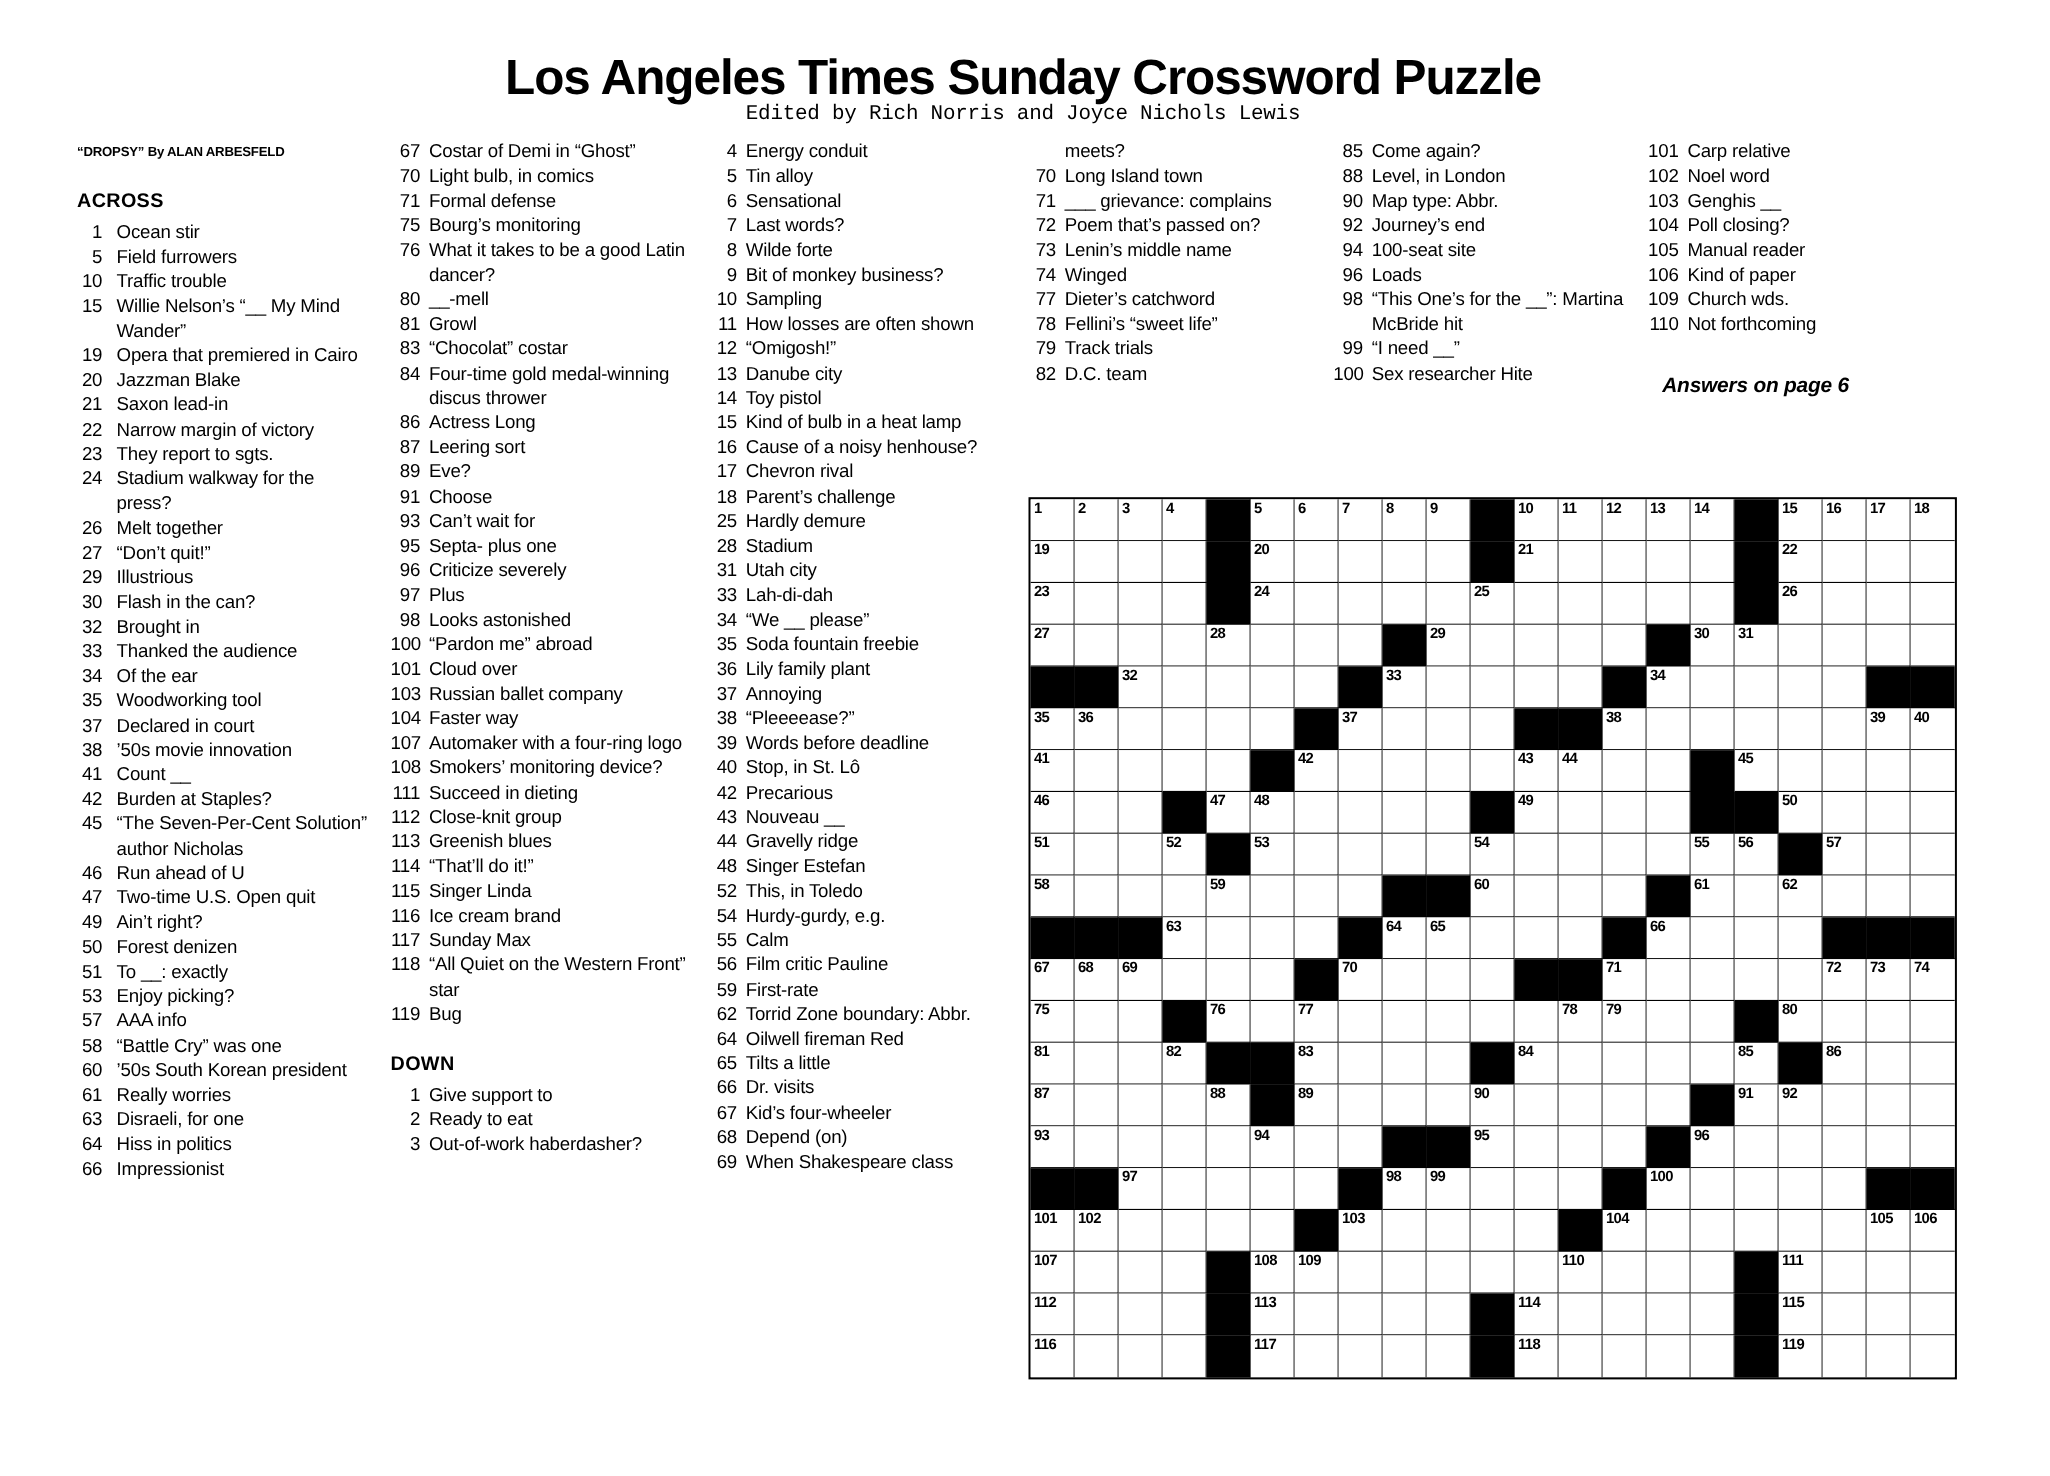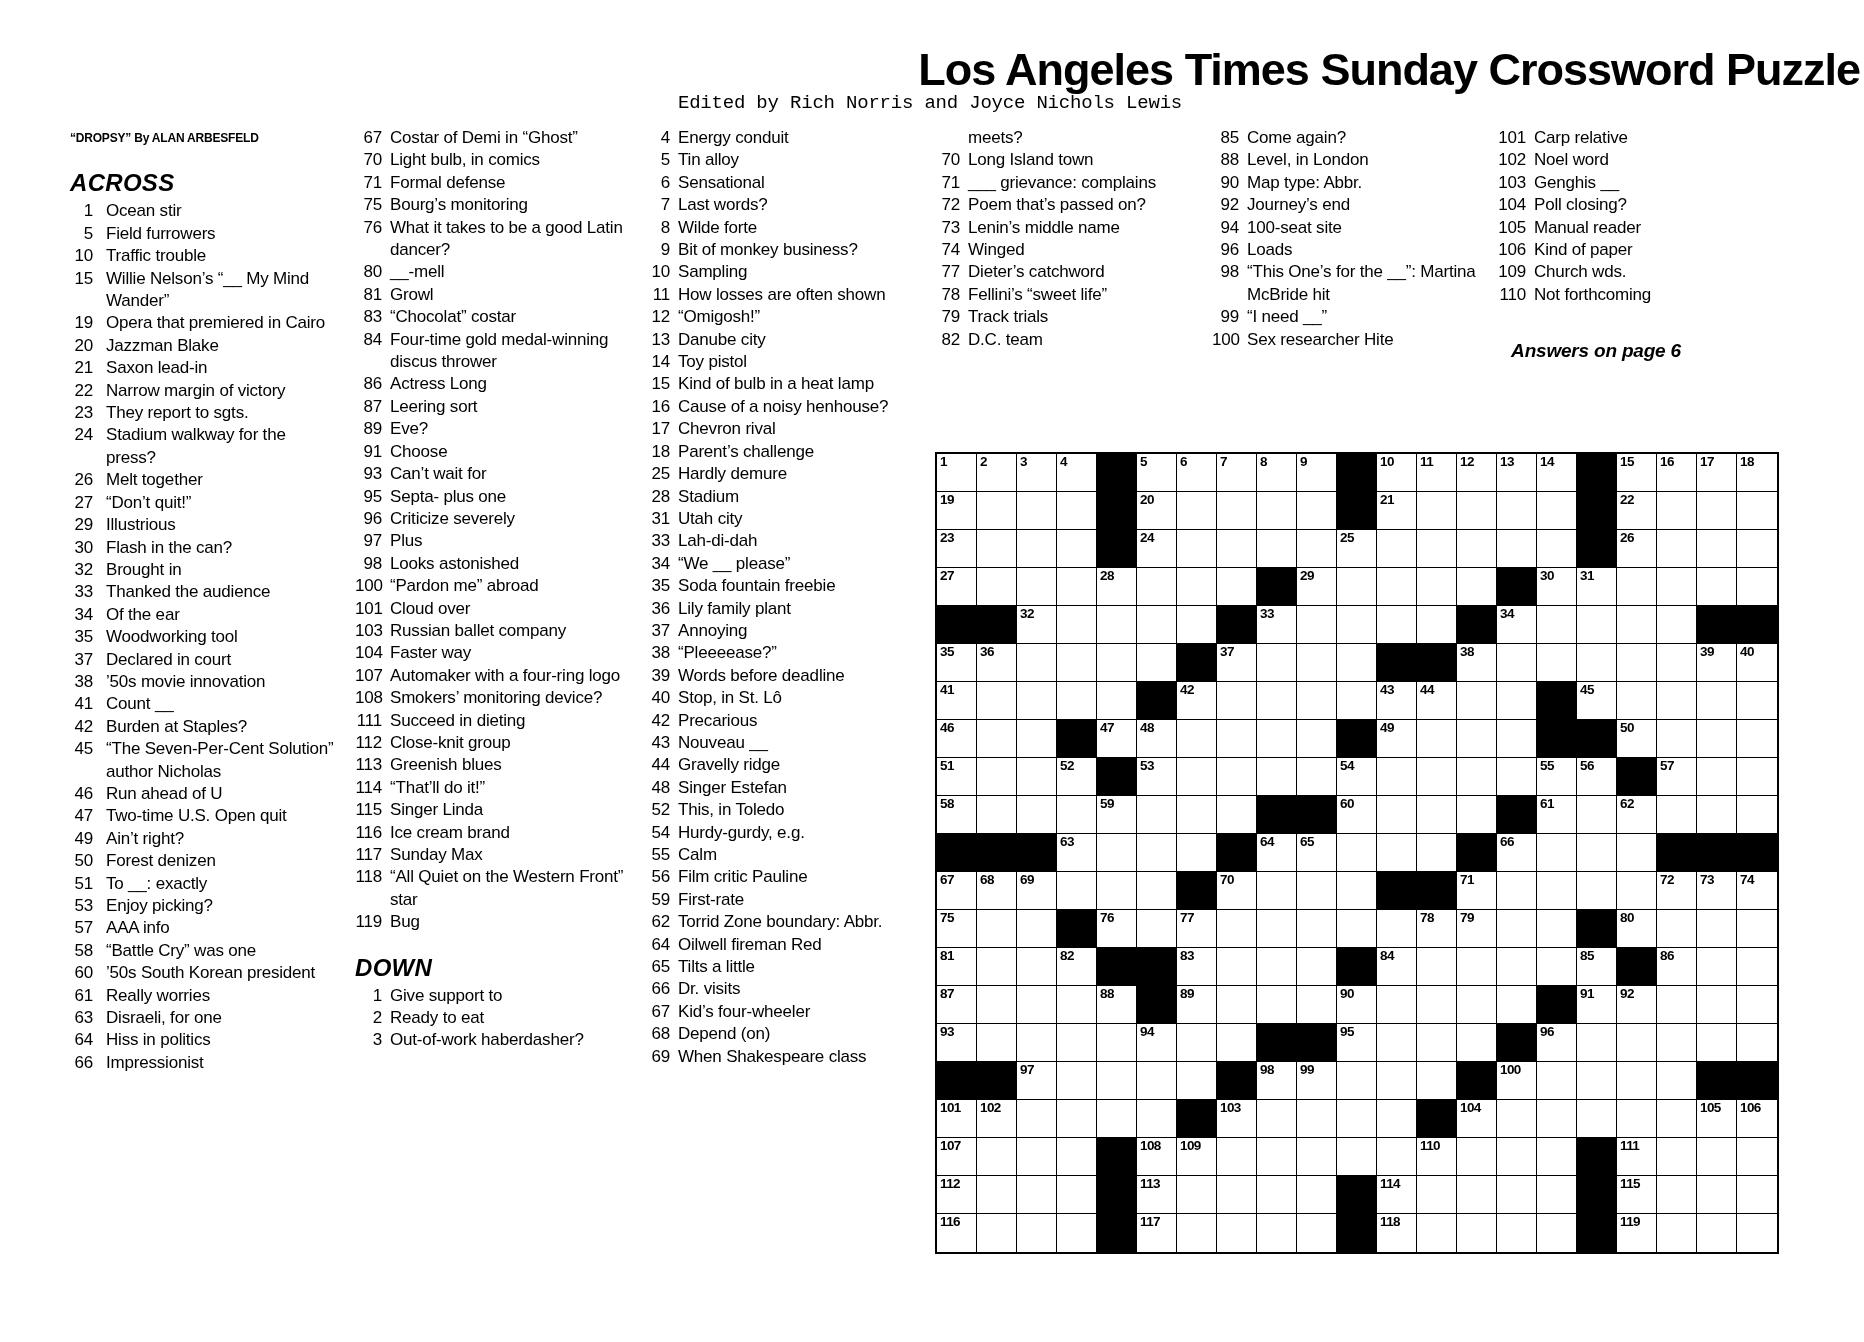--- a/index.html
+++ b/index.html
@@ -1,36 +1,36 @@
 <!DOCTYPE html>
 <html><head>
 <meta charset="utf-8">
 <style>
   html,body{margin:0;padding:0;}
   body{
     width:1864px;height:1342px;position:relative;background:#ffffff;color:#000;
     font-family:"Liberation Sans", sans-serif;overflow:hidden;
   }
   .page-title{
-    position:absolute;left:0;top:44px;width:1860px;text-align:right;
+    position:absolute;left:0;top:44px;width:1860px;text-align:center;
     font-size:45px;font-weight:bold;letter-spacing:-1px;
   }
   .page-subtitle{
     position:absolute;left:0;top:92px;width:1860px;text-align:center;
     font-size:19px;letter-spacing:-0.2px;font-family:Liberation Mono, monospace;
   }
   .clue-col{position:absolute;top:127px;}
   .col1{left:70px;width:268px;}
   .col2{left:355px;width:270px;}
   .col3{left:645px;width:290px;}
   .col4{left:936px;width:278px;}
   .col5{left:1212px;width:284px;}
   .col6{left:1496px;width:302px;}
   .byline{font-size:12px;font-weight:bold;letter-spacing:-0.2px;line-height:22.4px;}
-  .clue-header{font-weight:bold;font-size:24px;line-height:23px;margin:22px 0 6px 0;letter-spacing:0.3px;font-style:italic;}
+  .clue-header{font-weight:bold;font-size:18px;line-height:23px;margin:22px 0 6px 0;letter-spacing:0.3px;}
   .col2 .clue-header{margin-top:22px;}
   .clue{display:flex;font-size:17px;line-height:22.4px;letter-spacing:-0.2px;}
   .clue .num{flex:0 0 auto;text-align:right;padding-right:8px;}
   .col1 .num{width:23px;padding-right:13px;}
   .col2 .num{width:27px;}
   .col3 .num{width:25px;}
   .col4 .num{width:24px;}
   .col5 .num{width:27px;}
   .col6 .num{width:30px;}
   .clue .txt{flex:1 1 auto;}

